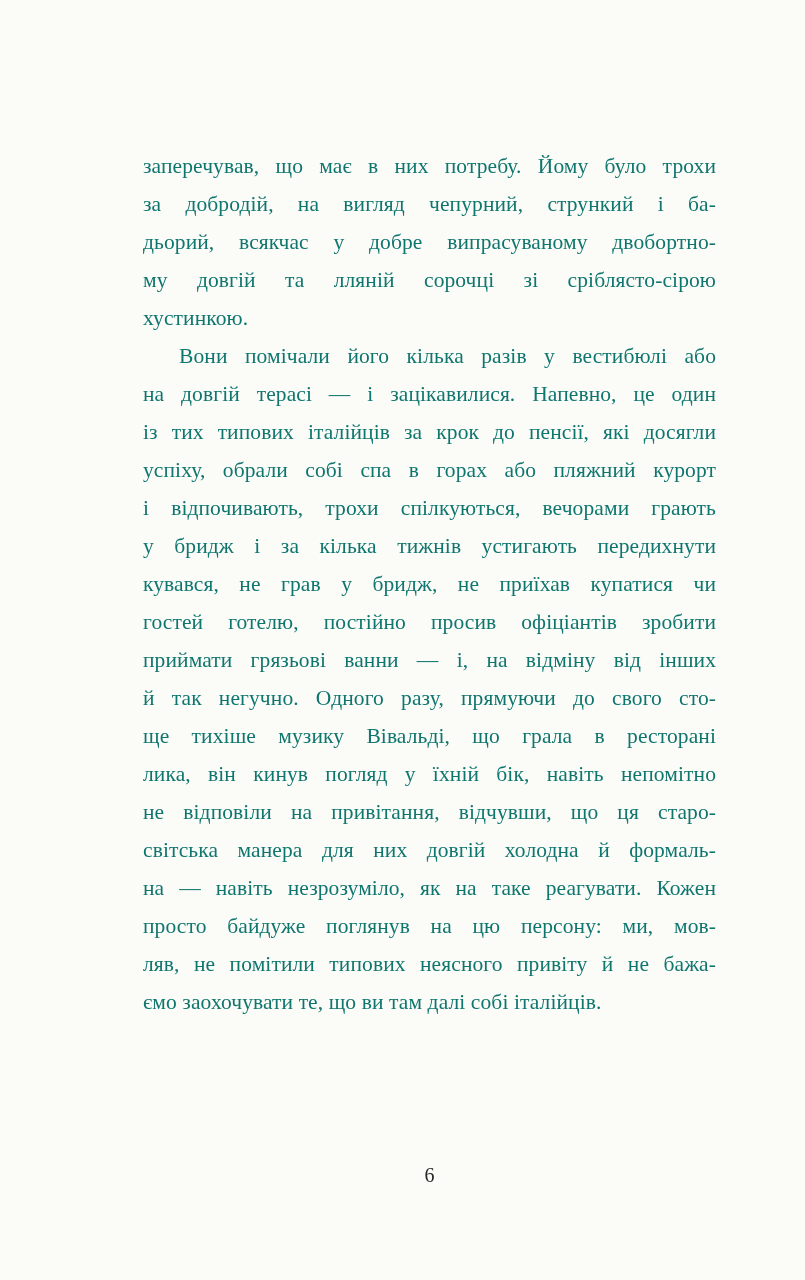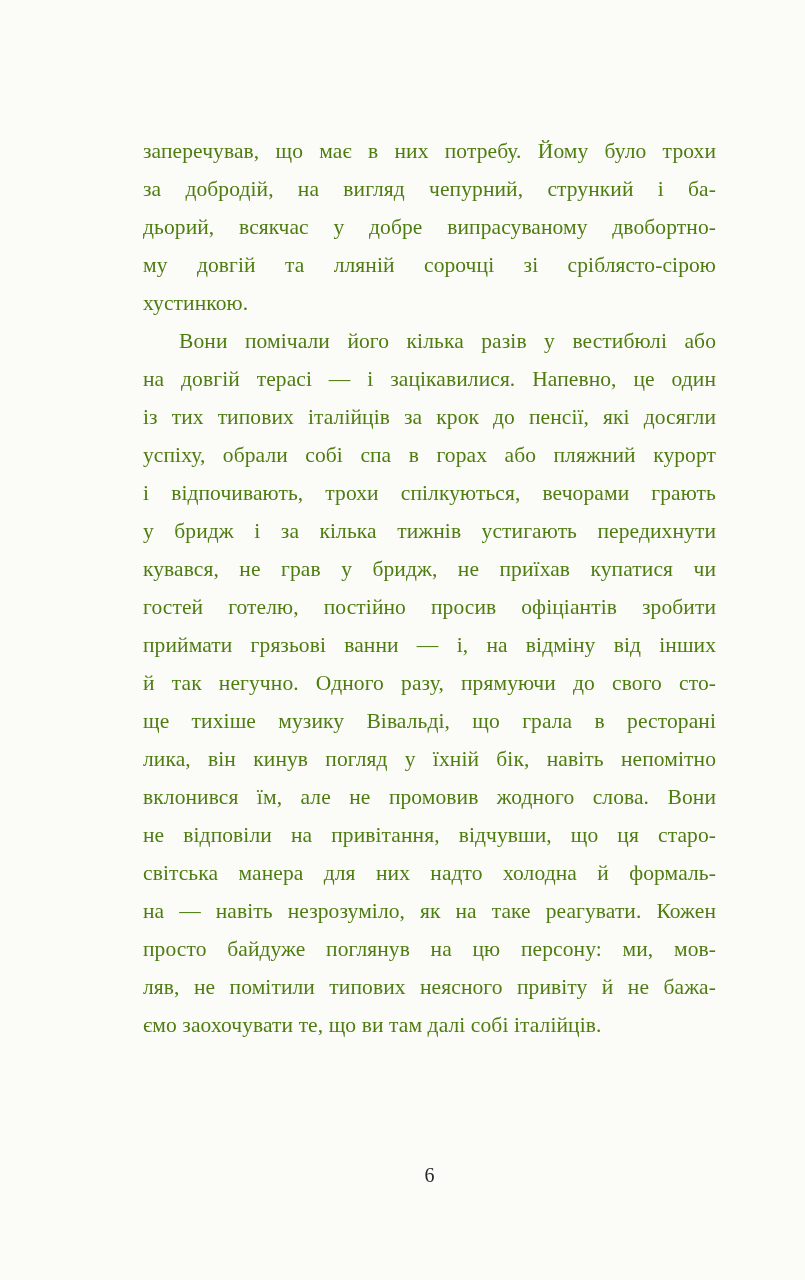--- a/index.html
+++ b/index.html
@@ -14,25 +14,25 @@
     overflow: hidden;
     font-family: "Liberation Serif", serif;
   }
   .page {
     position: absolute;
     inset: 0;
   }
   .text-block {
     position: absolute;
     left: 143px;
-    top: 132px;
+    top: 147px;
     width: 573px;
     font-size: 21.5px;
     line-height: 38px;
-    color: #4d7c0f;
+    color: #0f766e;
     letter-spacing: 0.1px;
   }
   .line {
     height: 38px;
     overflow: hidden;
     text-align: justify;
     text-align-last: justify;
   }
   .line.para-end {
     text-align-last: left;
@@ -66,22 +66,21 @@
       <div class="line">із тих типових італійців за крок до пенсії, які досягли</div>
       <div class="line">успіху, обрали собі спа в горах або пляжний курорт</div>
       <div class="line">і відпочивають, трохи спілкуються, вечорами грають</div>
       <div class="line">у бридж і за кілька тижнів устигають передихнути</div>
       <div class="line">кувався, не грав у бридж, не приїхав купатися чи</div>
       <div class="line">гостей готелю, постійно просив офіціантів зробити</div>
       <div class="line">приймати грязьові ванни — і, на відміну від інших</div>
       <div class="line">й так негучно. Одного разу, прямуючи до свого сто-</div>
       <div class="line">ще тихіше музику Вівальді, що грала в ресторані</div>
       <div class="line">лика, він кинув погляд у їхній бік, навіть непомітно</div>
-      <div class="line">вклонився їм, але не промовив жодного слова. Вони</div>
       <div class="line">не відповіли на привітання, відчувши, що ця старо-</div>
-      <div class="line">світська манера для них надто холодна й формаль-</div>
+      <div class="line">світська манера для них довгій холодна й формаль-</div>
       <div class="line">на — навіть незрозуміло, як на таке реагувати. Кожен</div>
       <div class="line">просто байдуже поглянув на цю персону: ми, мов-</div>
       <div class="line">ляв, не помітили типових неясного привіту й не бажа-</div>
       <div class="line para-end">ємо заохочувати те, що ви там далі собі італійців.</div>
     </div>
   <div class="page-number">6</div>
 </div>
 
 </body></html>

